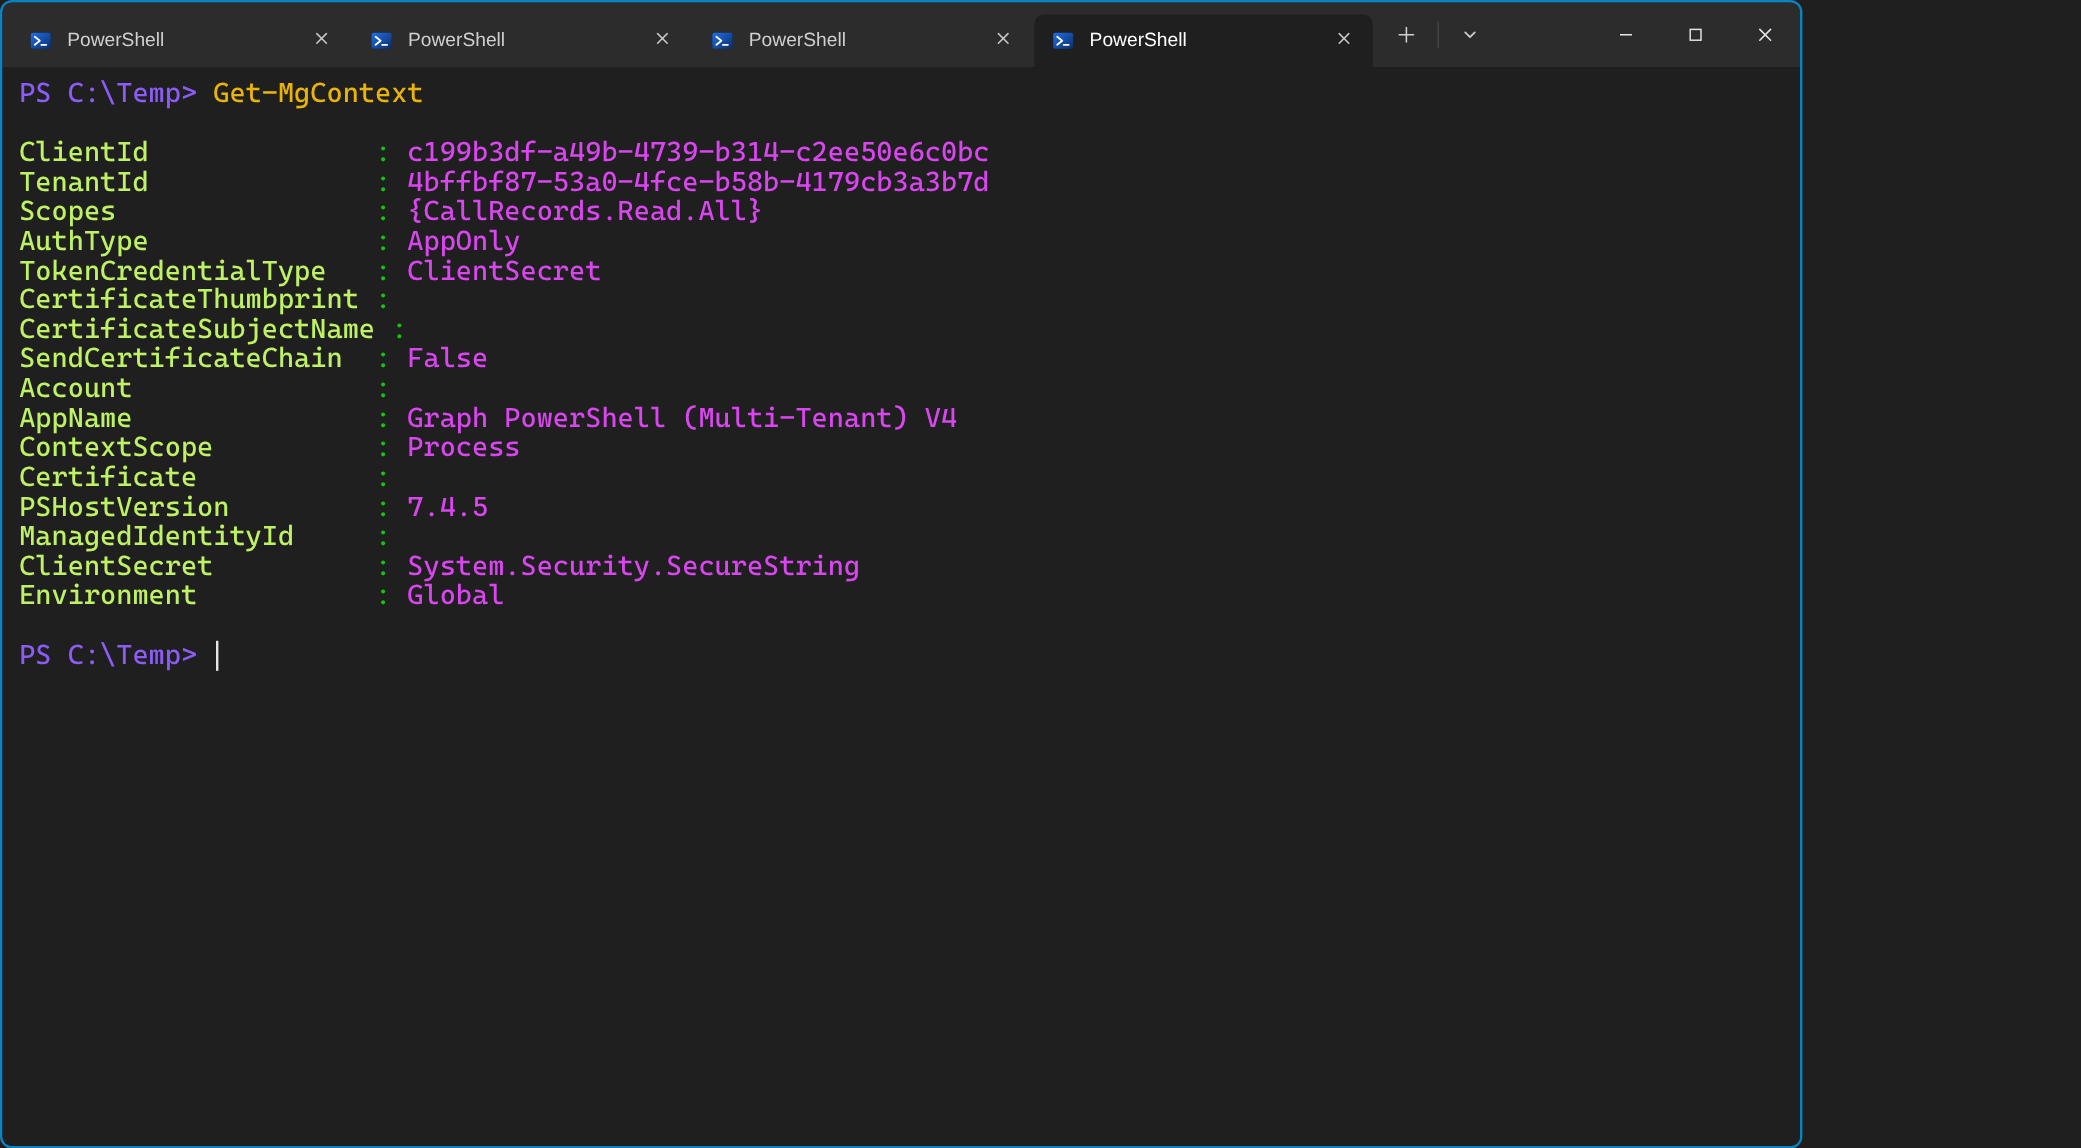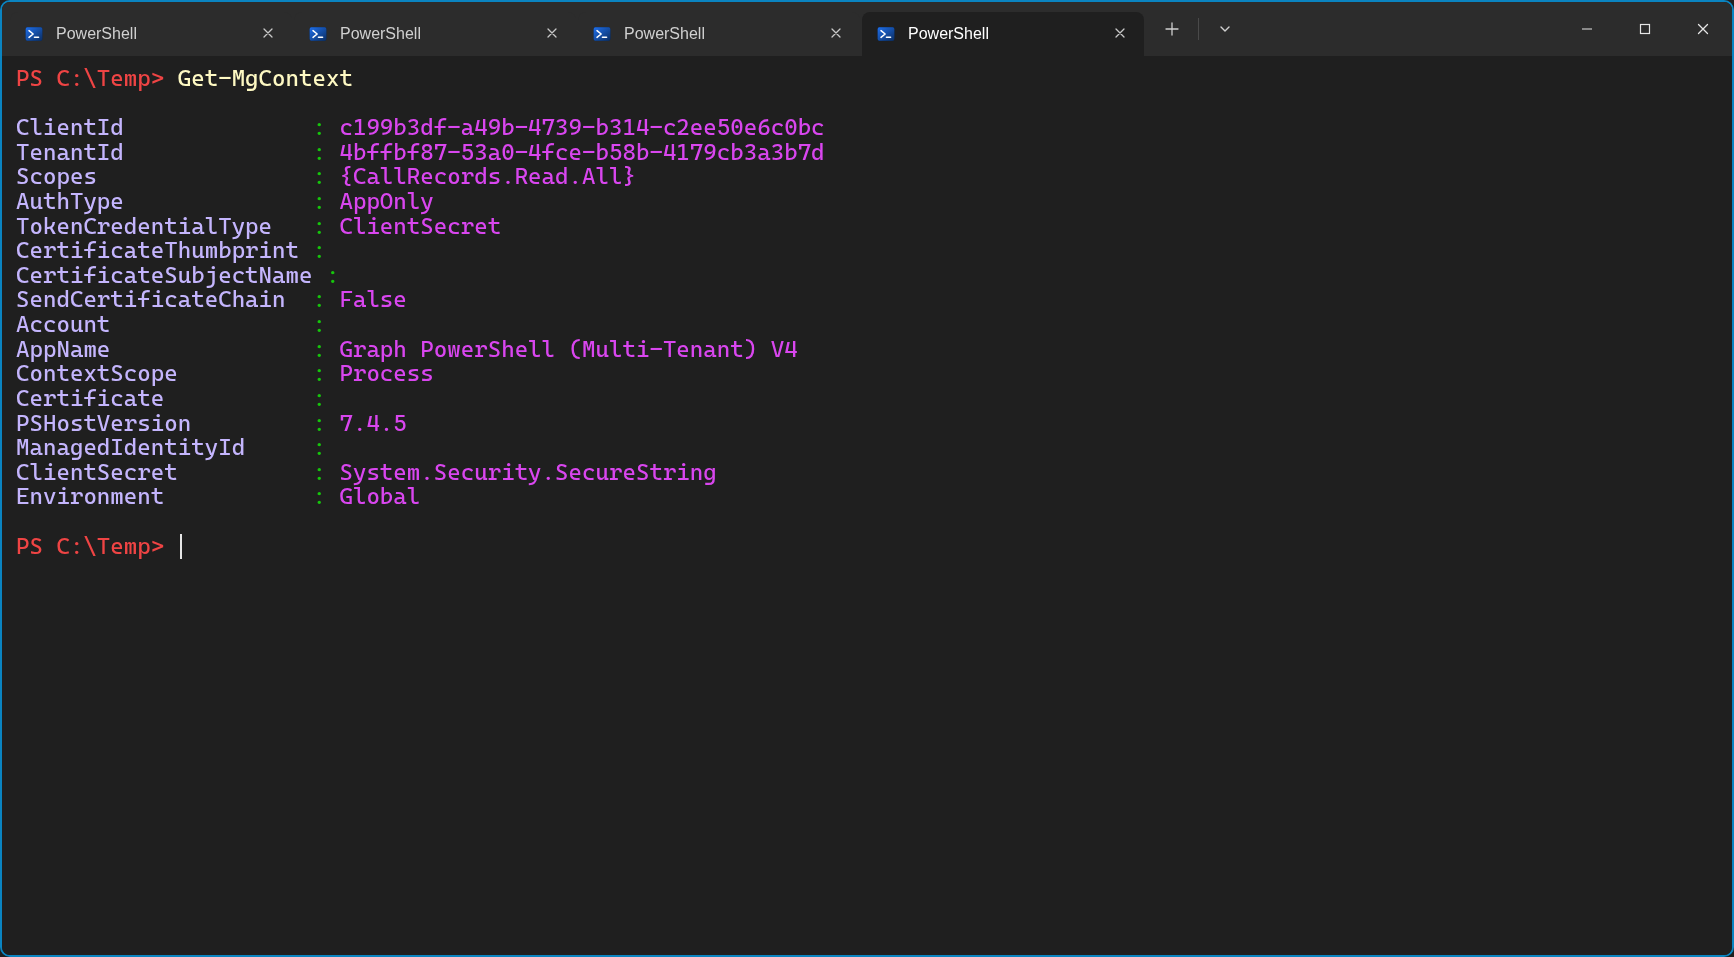--- a/index.html
+++ b/index.html
@@ -4,21 +4,21 @@
 <style>
   * { margin: 0; padding: 0; box-sizing: border-box; }
   html, body { width: 100%; height: 100%; }
   body {
     font-family: 'Cascadia Mono', 'Consolas', 'Courier New', monospace;
     background: #1f1f1f;
     color: #cccccc;
     overflow: hidden;
   }
   .window {
-    width: 1734px;
+    width: 1502px;
     height: 957px;
     background: #1f1f1f;
     border: 2px solid #0a84c1;
     border-radius: 10px;
     display: flex;
     flex-direction: column;
     position: relative;
     overflow: hidden;
   }
   .titlebar {
@@ -120,23 +120,23 @@
     background: #1f1f1f;
     padding: 10px 14px;
     font-size: 23px;
     line-height: 1.07;
     white-space: pre;
     font-family: 'Cascadia Mono', 'Consolas', 'Courier New', monospace;
     overflow: auto;
     color: #e6e6e6;
     font-weight: 500;
   }
-  .prompt { color: #ef4444; }
-  .cmd { color: #fef9c3; }
-  .propname { color: #c4b5fd; }
+  .prompt { color: #8b5cf6; }
+  .cmd { color: #eab308; }
+  .propname { color: #bef264; }
   .colon { color: #16c60c; }
   .val { color: #d946ef; }
   .row { display: block; }
   .blank { display:block; height: 1.07em; }
   .cursor {
     display: inline-block;
     width: 2px;
     height: 1.1em;
     background: #e6e6e6;
     vertical-align: text-bottom;

